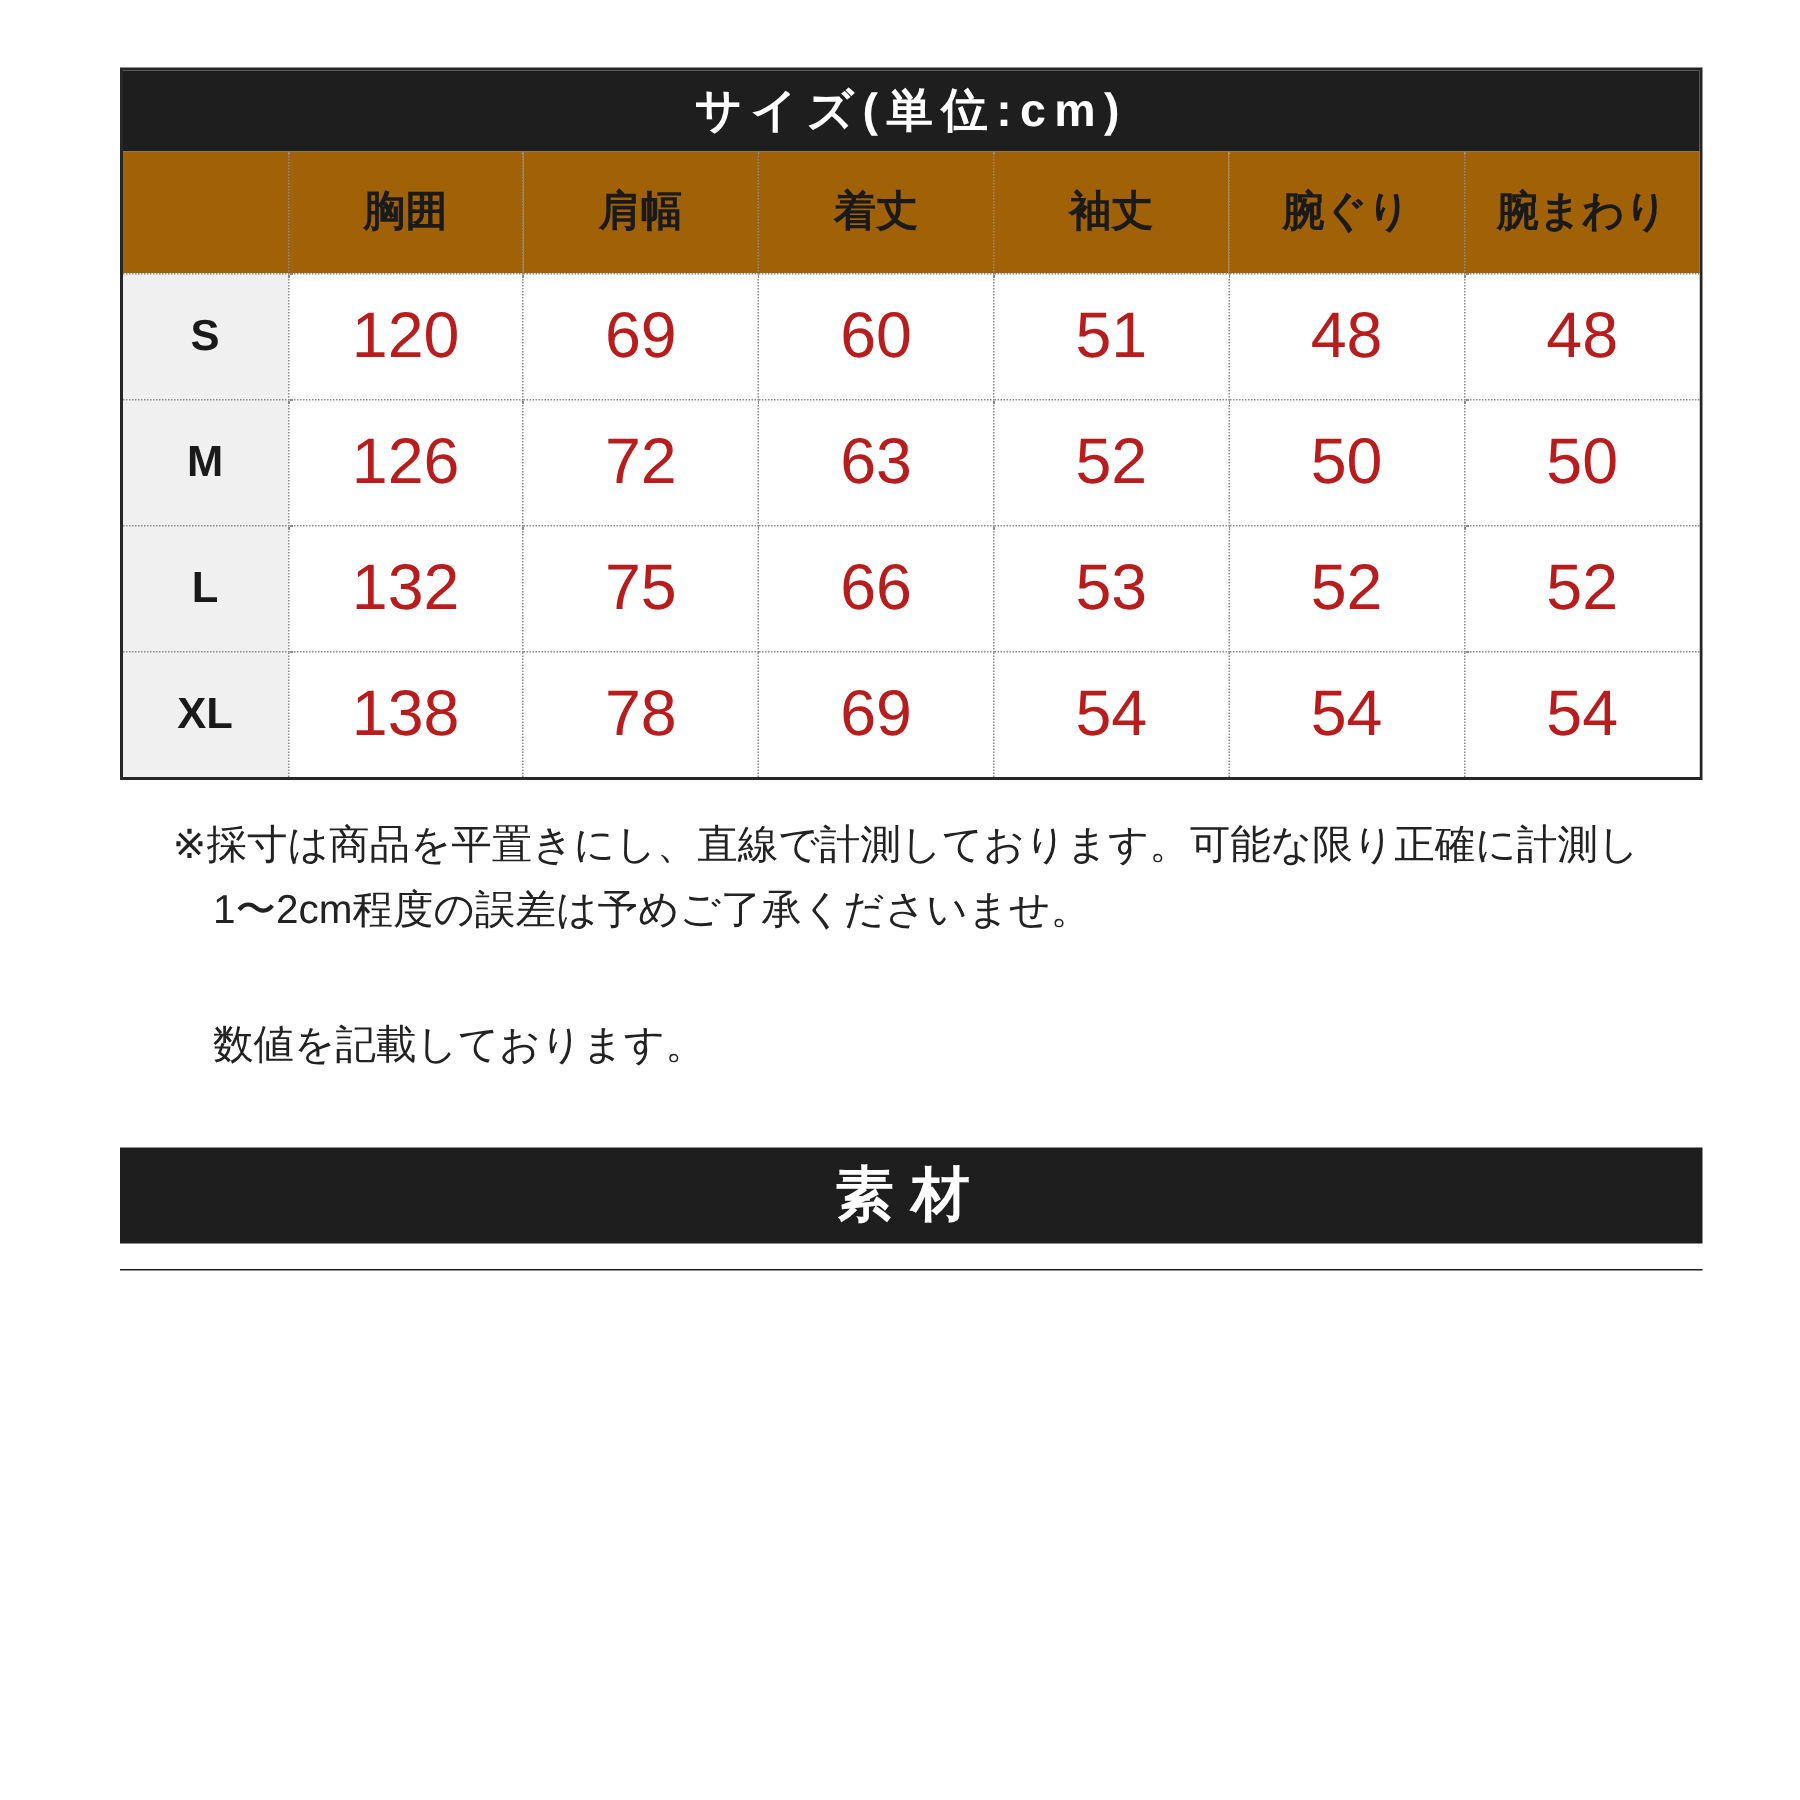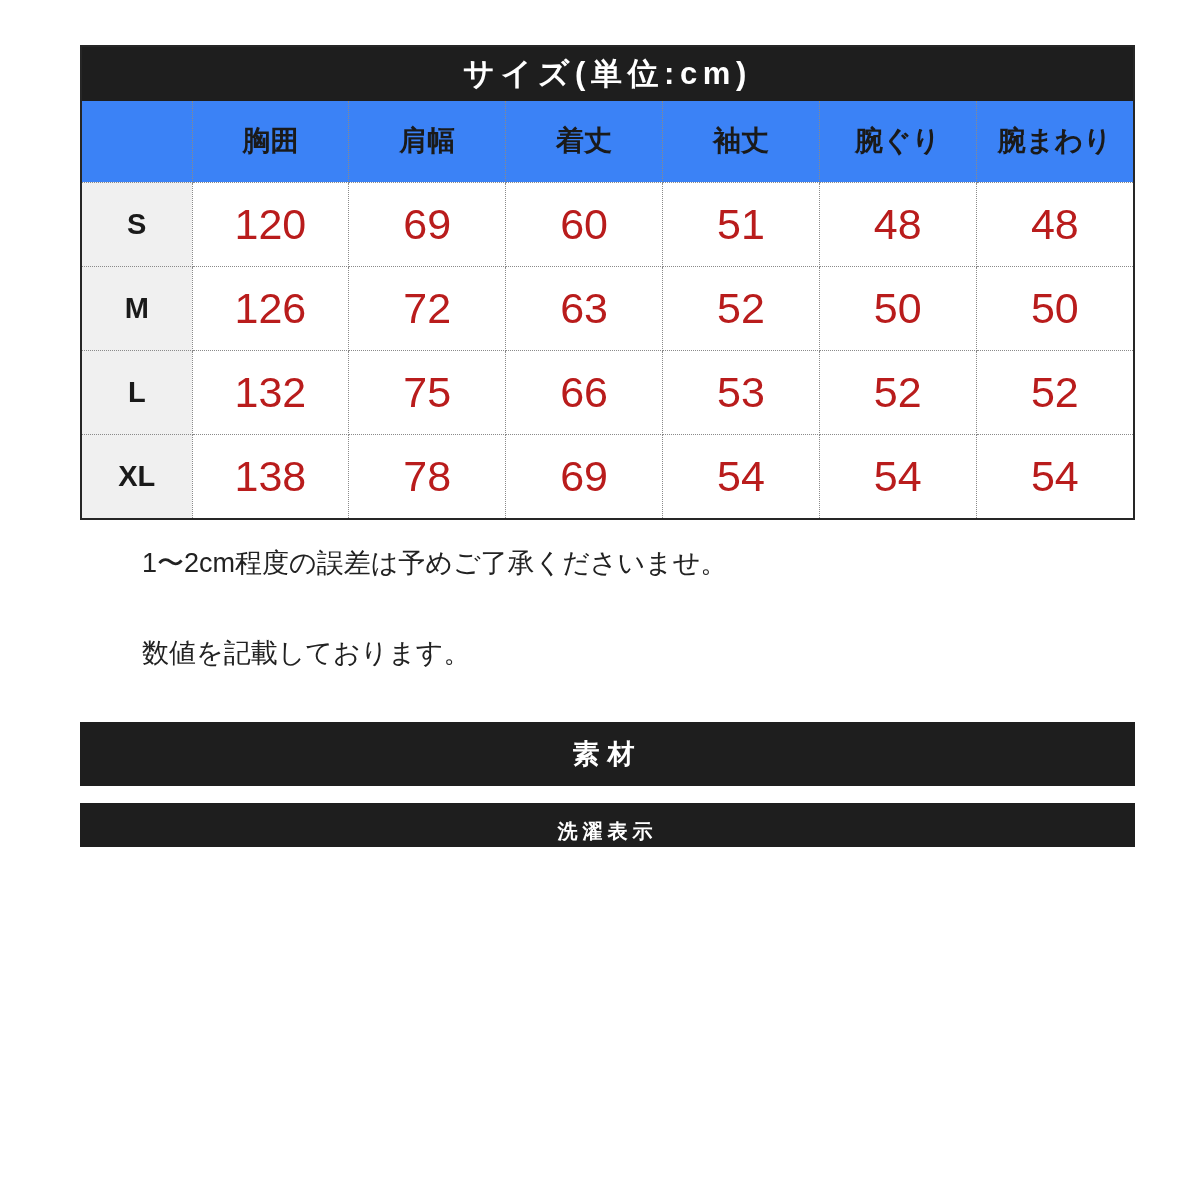--- a/index.html
+++ b/index.html
@@ -20,37 +20,37 @@
   
   .size-wrap { border: 2px solid #262626; }
   .size-title { height: 54px; line-height: 54px; font-size: 31px; letter-spacing: 0.18em; }
   table.size-table { width: 100%; border-collapse: collapse; table-layout: fixed; }
   table.size-table col.first { width: 110px; }
   table.size-table thead tr { height: 81px; }
   table.size-table tbody tr { height: 84px; }
   table.size-table th, table.size-table td {
     border: 1px dotted #8a8a8a; text-align: center; vertical-align: middle; padding: 0;
   }
-  table.size-table thead th { background: #3b82f6; font-size: 28px; font-weight: bold; }
+  table.size-table thead th { background: #a16207; font-size: 28px; font-weight: bold; }
   table.size-table tbody th { background: #f0f0f0; font-size: 29px; font-weight: bold; }
   table.size-table tbody td { background: #ffffff; font-size: 43px; font-weight: normal; color: #b91c1c; }
   table.size-table tr > *:first-child { border-left: none; }
   table.size-table tr > *:last-child { border-right: none; }
   table.size-table thead tr > * { border-top: none; }
   table.size-table tbody tr:last-child > * { border-bottom: none; }
 
   
   .notes { margin: 22px 0 0 35px; }
   .note { margin-bottom: 47px; }
   .note-line { font-size: 27px; line-height: 43px; color: #222; white-space: nowrap; }
   .note-line.cont { padding-left: 27px; }
 
   
   .info-box { margin-top: 14px; }
-  .info-bar { height: 64px; line-height: 64px; font-size: 27px; letter-spacing: 0.30em; }
+  .info-bar { height: 64px; line-height: 64px; font-size: 39px; letter-spacing: 0.30em; }
   .care-box { margin-top: 17px; }
   .care-box .info-bar { height: 60px; line-height: 60px; font-size: 20px; letter-spacing: 0.25em; font-family: Liberation Mono, monospace; }
   .info-content {
     border: 1px solid #7d7d7d; border-top: none; background: #fff;
     display: flex; align-items: center; justify-content: center;
   }
   .material-content { height: 104px; font-size: 29px; color: #1a1a1a; letter-spacing: 0.02em; }
   .care-content { height: 132px; gap: 27px; }
   .care-icon { width: 78px; height: 78px; display: block; }
   .care-icon .stk { fill: none; stroke: #111; stroke-width: 4.6; }
@@ -126,20 +126,21 @@
             <td>54</td>
             <td>54</td>
             <td>54</td>
           </tr>
         </tbody>
     </table>
   </section>
 
   <div class="notes">
     <div class="note">
+        <div class="note-line">※採寸は商品を平置きにし、直線で計測しております。可能な限り正確に計測し</div>
         <div class="note-line cont">1〜2cm程度の誤差は予めご了承くださいませ。</div>
       </div>
     <div class="note">
         <div class="note-line cont">数値を記載しております。</div>
       </div>
   </div>
 
   <section class="info-box">
     <div class="bar info-bar">
       <span>素材</span>

